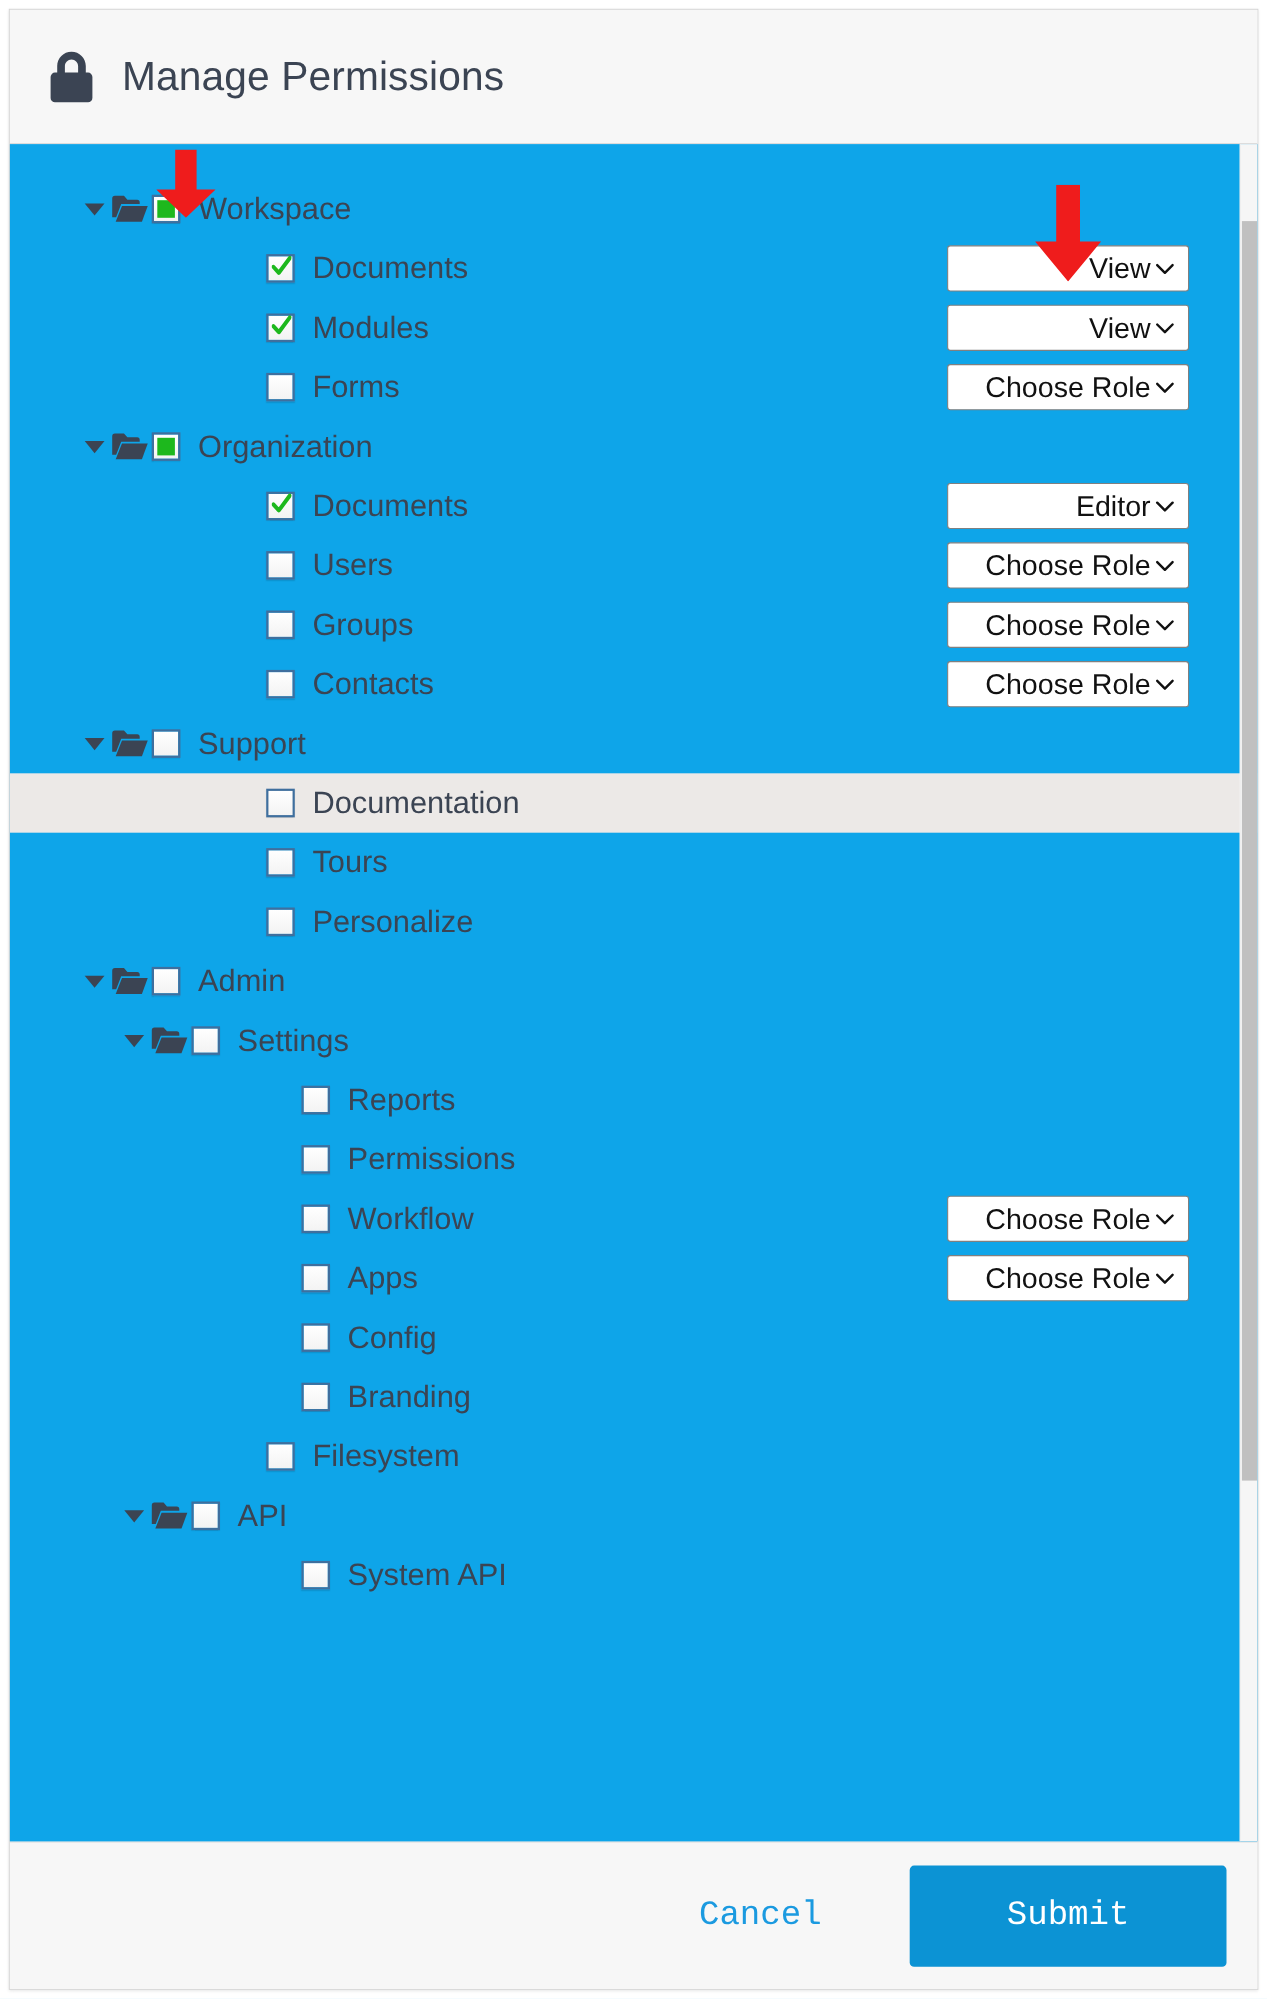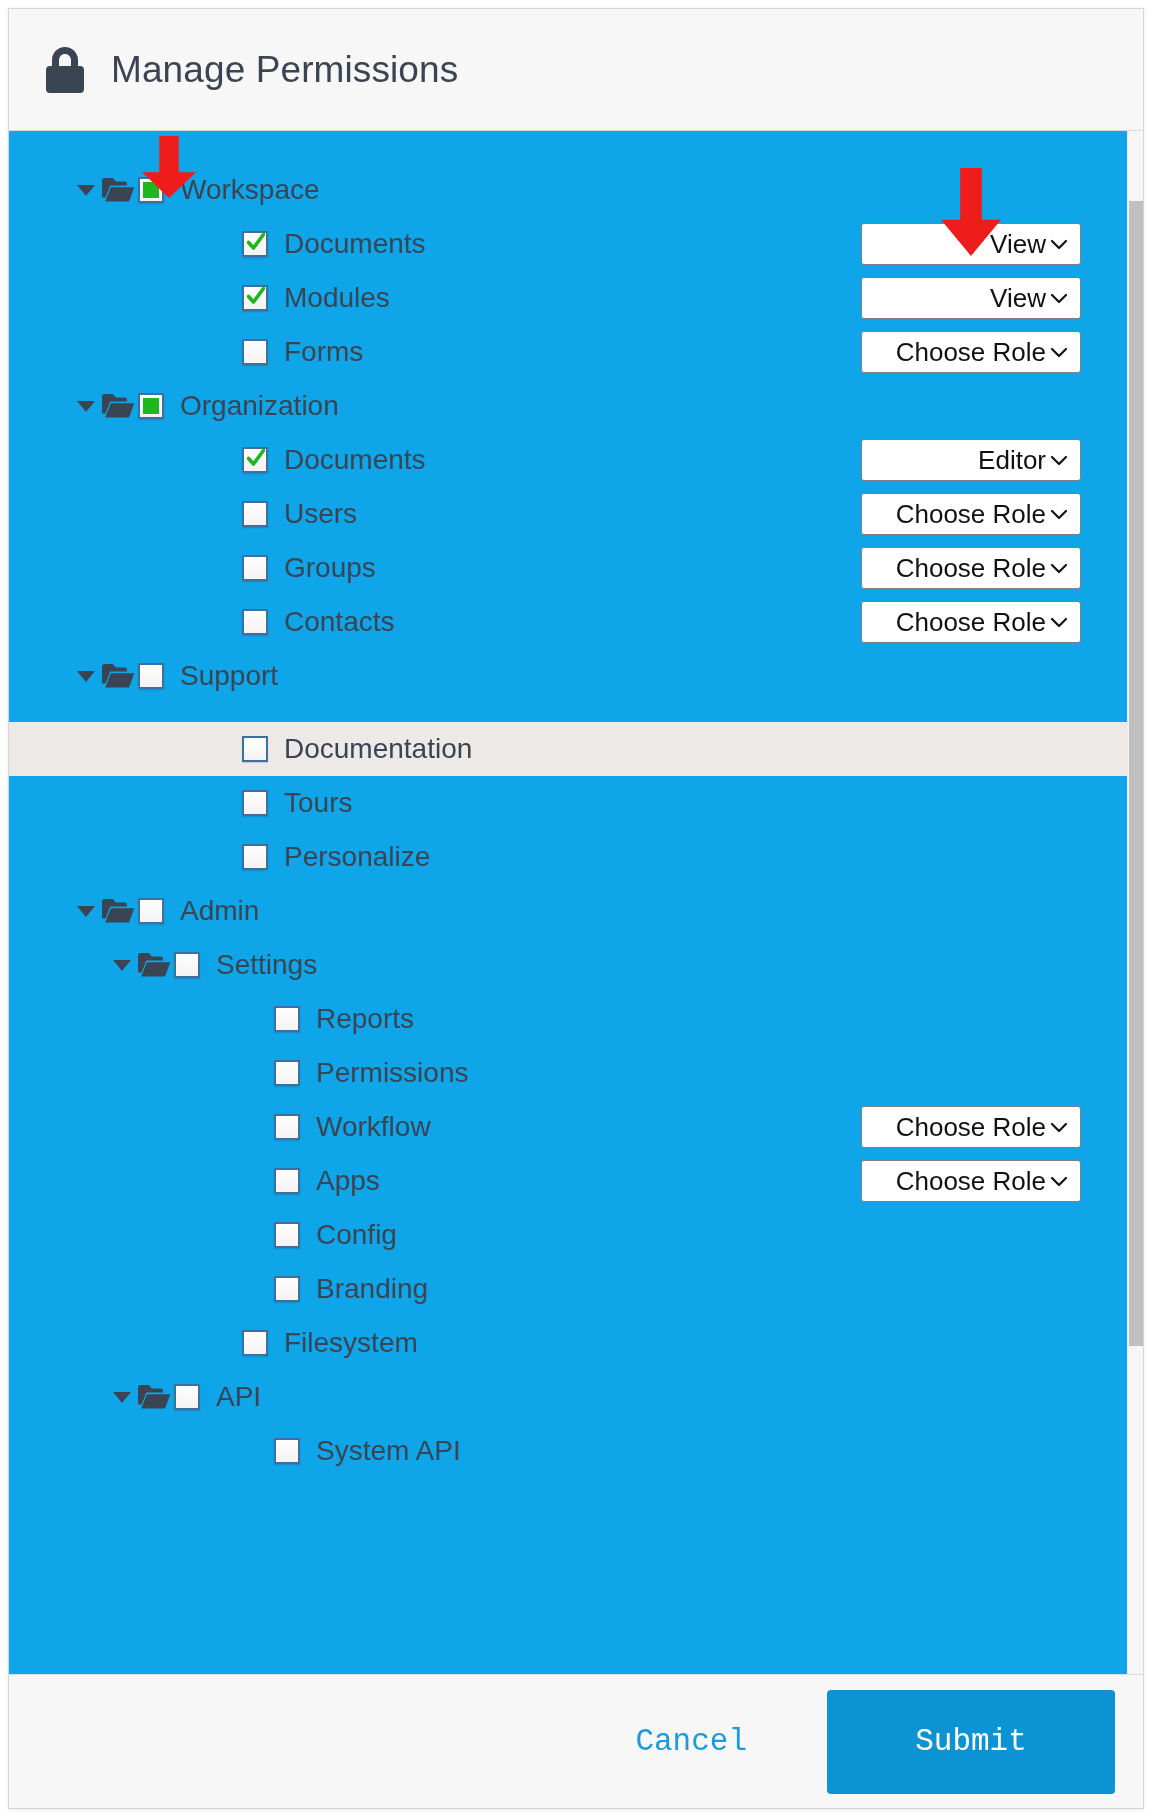--- a/index.html
+++ b/index.html
@@ -79,21 +79,20 @@
 
   .tree-row {
     position: relative;
     display: flex;
     align-items: center;
     height: 54px;
     box-sizing: border-box;
   }
   .tree-row.hovered {
     background: #ece9e7;
-    margin-top: 19px;
   }
   .tree-row .left {
     display: flex;
     align-items: center;
     flex: 1;
     min-width: 0;
   }
 
   .twisty {
     width: 26px;
@@ -248,21 +247,21 @@
     margin-right: 50px;
   }
   .btn-submit {
     font-size: 31px;
     color: #ffffff;
     background: #0c93d4;
     border: none;
     border-radius: 4px;
     cursor: pointer;
     width: 288px;
-    height: 104px;
+    height: 92px;
     font-family: inherit;
   }
 
   
   .ann-arrow {
     position: absolute;
     z-index: 40;
     pointer-events: none;
   }
 </style>

